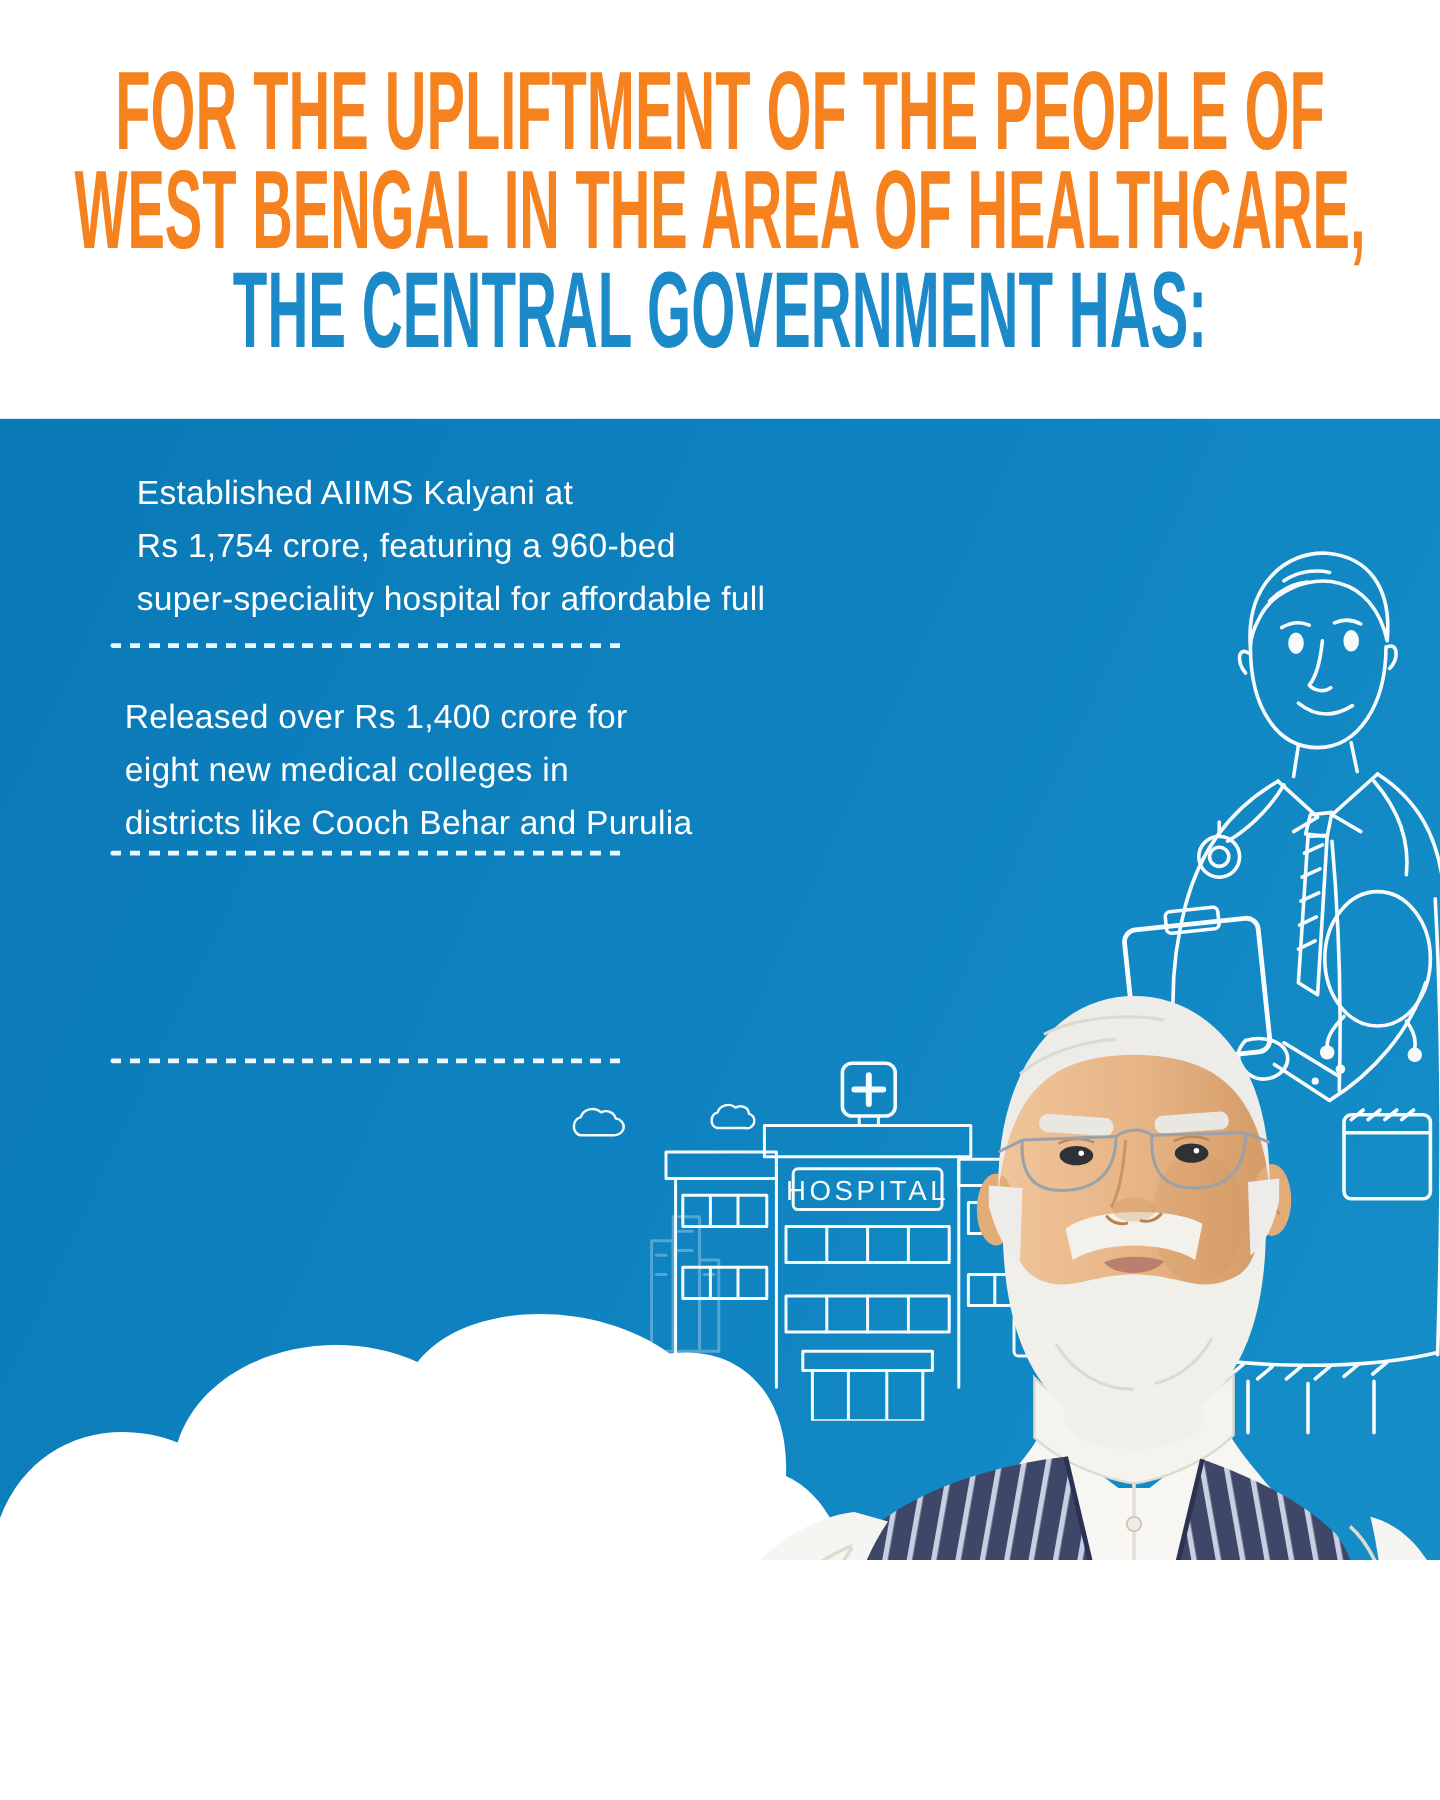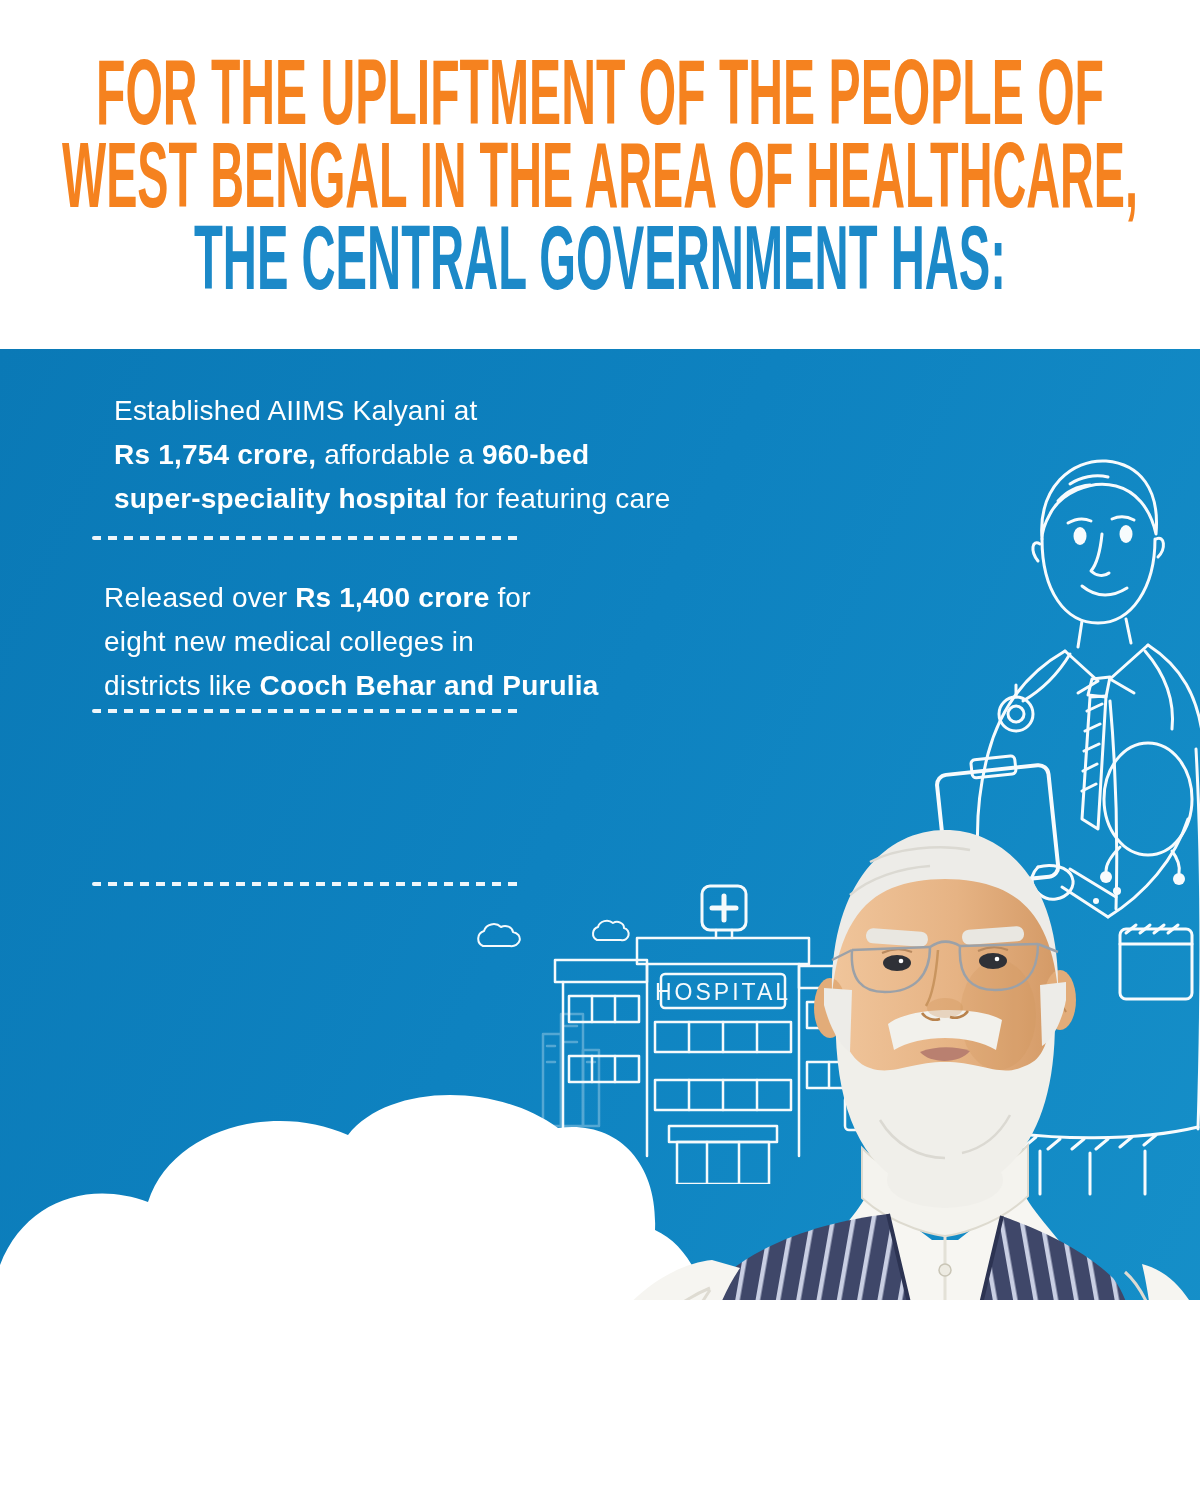--- a/index.html
+++ b/index.html
@@ -18,21 +18,21 @@
     background:linear-gradient(115deg,#0A79B6 0%,#0E82C0 45%,#1690C9 100%);
   }
   .sketch{position:absolute;}
   
   .bullet{position:absolute;left:69px;display:flex;align-items:flex-start;z-index:3;padding-left:19px;}
   .bar{flex:none;width:10px;border-radius:3px;background:#F8AE58;margin:6px 0;}
   .btext{
     margin-left:16px;color:#ffffff;font-size:28px;line-height:44px;
     white-space:pre-line;letter-spacing:.2px;
   }
-  .b{font-weight:700;}
+  .b{font-weight:400;}
   .dash{
     position:absolute;left:92px;width:428px;height:4px;z-index:3;border-radius:2px;
     background:repeating-linear-gradient(90deg,rgba(255,255,255,.93) 0 9px,transparent 9px 16px);
   }
   
   .cloud-svg{position:absolute;left:0;top:731px;z-index:4;}
   .cloud-text{
     position:absolute;left:50px;top:884px;width:505px;z-index:5;
     color:#101010;font-size:29px;line-height:44px;text-align:right;white-space:pre-line;
   }
@@ -158,22 +158,22 @@
         <path d="M276,310 C282,420 282,560 278,690"></path>
         <path d="M66,690 C130,702 220,702 278,688"></path>
         <path d="M80,706 l12,-10 M104,708 l12,-10 M128,710 l12,-10 M152,710 l12,-10 M176,710 l12,-10 M200,708 l12,-10 M224,706 l12,-10"></path>
         <path d="M120,712 V755 M170,714 V755 M225,712 V755"></path>
       </g>
     </svg>
 
     <div class="bullet" style="top:40px;">
       <div class="bar"></div>
       <div class="btext"><span>Established AIIMS Kalyani at
-</span><span class="b">Rs 1,754 crore,</span><span> affordable a </span><span class="b">960-bed
-super-speciality hospital</span><span> for featuring care</span></div>
+</span><span class="b">Rs 1,754 crore,</span><span> featuring a </span><span class="b">960-bed
+super-speciality hospital</span><span> for affordable full</span></div>
     </div>
     <div class="dash" style="top:187px;"></div>
 
     <div class="bullet" style="top:215px;flex-direction:column;">
       <div class="bar"></div>
       <div class="btext"><span>Released over </span><span class="b">Rs 1,400 crore</span><span> for
 eight new medical colleges in
 districts like </span><span class="b">Cooch Behar and Purulia</span></div>
     </div>
     <div class="dash" style="top:360px;"></div>

